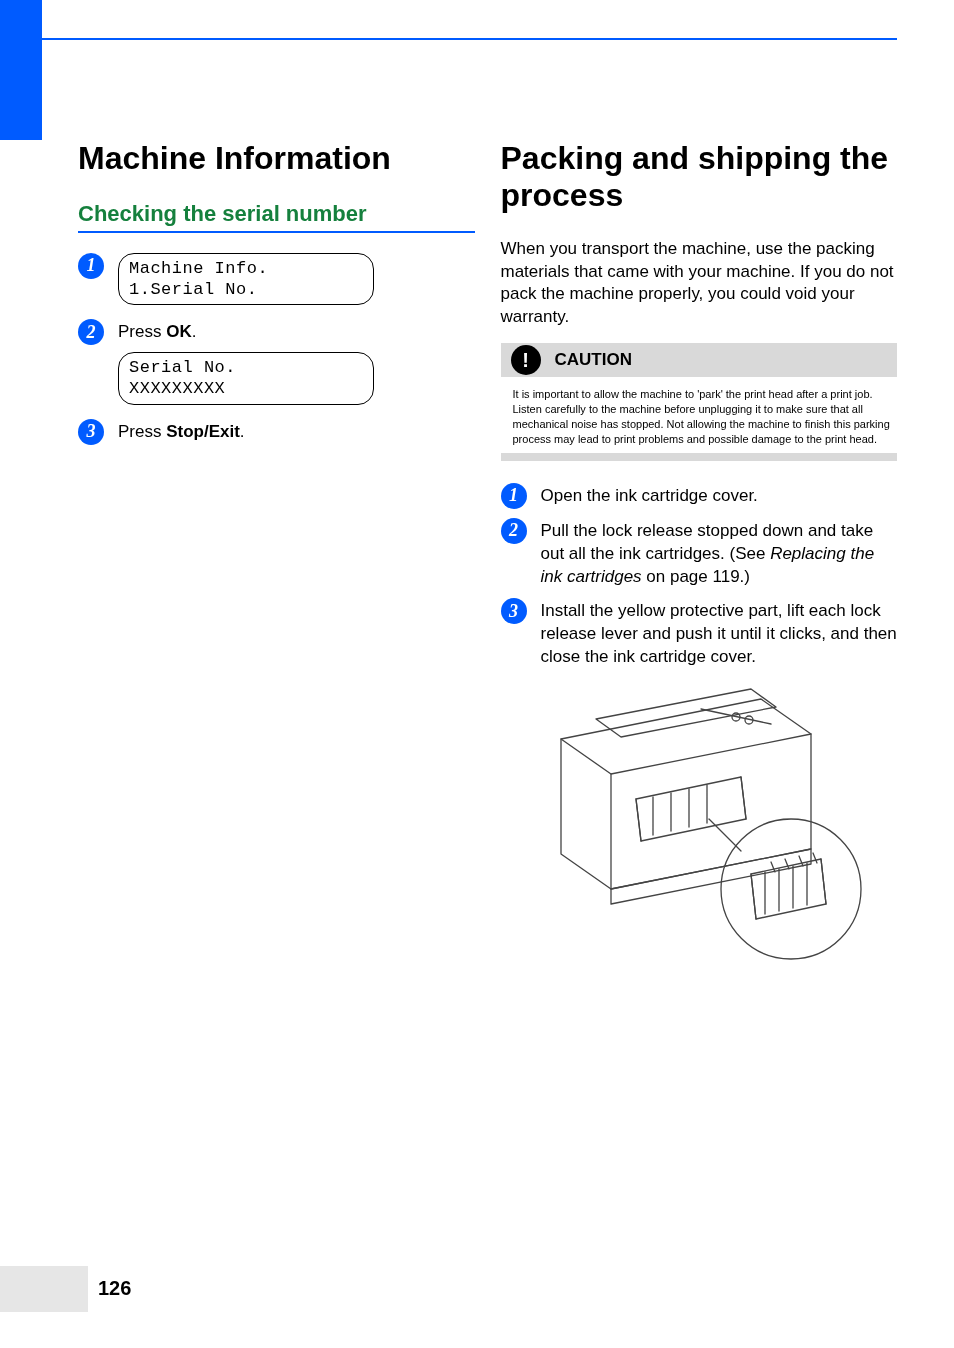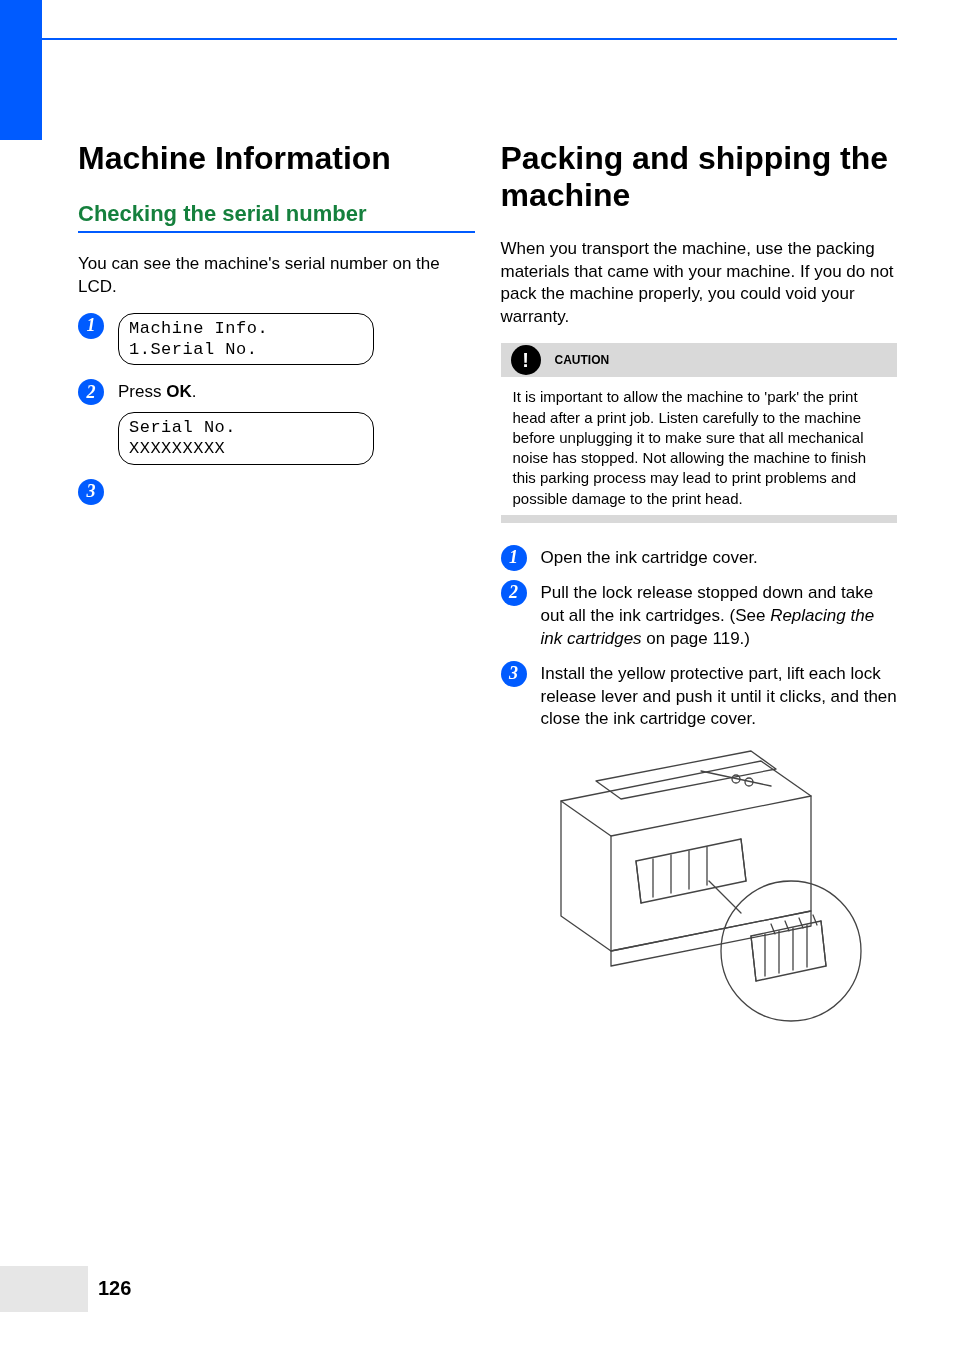--- a/index.html
+++ b/index.html
@@ -85,23 +85,23 @@
     width: 30px; height: 30px;
     border-radius: 50%;
     background: #000;
     display: flex; align-items: center; justify-content: center;
     margin-right: 14px;
   }
   .caution-head .ci-inner {
     color: #fff; font-weight: bold; font-size: 20px; line-height: 1;
   }
   .caution-head .ct {
-    font-weight: bold; font-size: 12px;
-  }
-  .caution-body { font-size: 15px; line-height: 1.35; padding: 0 4px 6px 12px; }
+    font-weight: bold; font-size: 17px;
+  }
+  .caution-body { font-size: 11px; line-height: 1.35; padding: 0 4px 6px 12px; }
   .caution-foot { height: 8px; background: #d9d9d9; }
   .italic { font-style: italic; }
   .illus-box {
     width: 330px; height: 290px;
     margin-left: 40px;
     position: relative;
   }
   .illus-box svg { width: 100%; height: 100%; }
   .pg-num {
     position: absolute;
@@ -119,44 +119,46 @@
 <body>
 
 <div class="top-tab"></div>
 <div class="top-rule"></div>
 
 <div class="content">
 
   <div class="col">
     <h1>Machine Information</h1>
     <h2 class="boxed">Checking the serial number</h2>
-    <p class="body-text">You can see the machine's serial number on the LCD.</p>
 
     <ol class="steps">
       <li class="step">
         <span class="step-num">1</span>
         <div class="lcd">Machine Info.
 1.Serial No.</div>
       </li>
       <li class="step">
         <span class="step-num">2</span>
         <div class="step-text">
           <span>Press </span><b>OK</b><span>.</span>
         </div>
         <div class="lcd">Serial No.
 XXXXXXXXX</div>
       </li>
       <li class="step">
         <span class="step-num">3</span>
+        <div class="step-text">
+          <span>Press </span><b>Stop/Exit</b><span>.</span>
+        </div>
       </li>
     </ol>
   </div>
 
   <div class="col">
-    <h1>Packing and shipping the machine</h1>
+    <h1>Packing and shipping the process</h1>
     <p class="body-text">When you transport the machine, use the packing materials that came with your machine. If you do not pack the machine properly, you could void your warranty.</p>
 
     <div class="caution-container">
       <div class="caution-head">
         <span class="ci-wrap">
             <span class="ci-inner">!</span>
           </span>
         <span class="ct">CAUTION</span>
       </div>
       <p class="caution-body">It is important to allow the machine to 'park' the print head after a print job. Listen carefully to the machine before unplugging it to make sure that all mechanical noise has stopped. Not allowing the machine to finish this parking process may lead to print problems and possible damage to the print head.</p>

